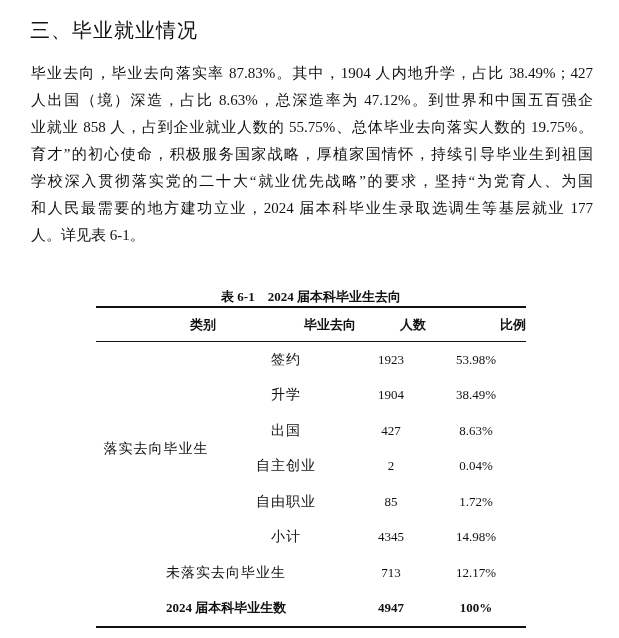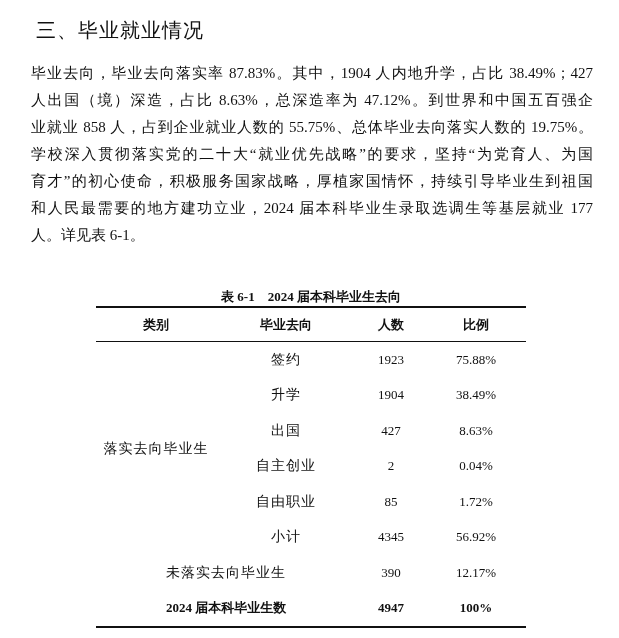--- a/index.html
+++ b/index.html
@@ -2,21 +2,21 @@
 <html><head>
 <meta charset="utf-8">
 <style>
   html, body { margin: 0; padding: 0; background: #ffffff; }
   body {
     width: 619px; height: 638px; position: relative; overflow: hidden;
     color: #111111;
     font-family: "Liberation Serif", "DejaVu Serif", serif;
   }
   .heading {
-    position: absolute; left: 36px; top: 17px;
+    position: absolute; left: 30px; top: 17px;
     font-family: "DejaVu Sans", "Liberation Sans", sans-serif;
     font-size: 20px; letter-spacing: 1px; color: #111;
   }
   .para { position: absolute; left: 31px; top: 60px; width: 562px; }
   .line {
     height: 27px; line-height: 27px; font-size: 15px;
     white-space: nowrap; text-align: justify; text-align-last: justify;
     font-family: "Liberation Serif", "DejaVu Sans", serif;
   }
   .line.first { padding-left: 30px; }
@@ -29,62 +29,62 @@
   table.t {
     position: absolute; left: 96px; top: 306px; width: 430px;
     border-collapse: collapse;
     font-size: 13px;
     font-family: "Liberation Serif", "DejaVu Sans", serif;
     border-top: 2px solid #111; border-bottom: 2px solid #111;
   }
   table.t th {
     font-weight: bold; height: 33px; padding: 0;
     border-bottom: 1px solid #111;
-    font-family: "DejaVu Sans", "Liberation Sans", sans-serif; font-size: 13px;
+    font-family: "DejaVu Sans", "Liberation Sans", sans-serif; font-size: 13px; text-align: right;
   }
   table.t td { height: 35.5px; padding: 0; text-align: center; }
   .c1 { width: 120px; }
   .c2 { width: 140px; }
   .c3 { width: 70px; }
   .c4 { width: 100px; }
   .sans { font-family: "DejaVu Sans", "Liberation Sans", sans-serif; font-size: 14px; letter-spacing: 1px; }
   td.bold { font-weight: bold; }
 </style>
 </head>
 <body>
 
 <div class="heading">三、毕业就业情况</div>
 
 <div class="para">
   <div class="line">毕业去向，毕业去向落实率 87.83%。其中，1904 人内地升学，占比 38.49%；427</div>
   <div class="line">人出国（境）深造，占比 8.63%，总深造率为 47.12%。到世界和中国五百强企</div>
   <div class="line">业就业 858 人，占到企业就业人数的 55.75%、总体毕业去向落实人数的 19.75%。</div>
+  <div class="line">育才”的初心使命，积极服务国家战略，厚植家国情怀，持续引导毕业生到祖国</div>
   <div class="line">学校深入贯彻落实党的二十大“就业优先战略”的要求，坚持“为党育人、为国</div>
-  <div class="line">育才”的初心使命，积极服务国家战略，厚植家国情怀，持续引导毕业生到祖国</div>
   <div class="line">和人民最需要的地方建功立业，2024 届本科毕业生录取选调生等基层就业 177</div>
   <div class="line last">人。详见表 6-1。</div>
 </div>
 
 <div class="caption">表 6-1　2024 届本科毕业生去向</div>
 
 <table class="t">
   <thead>
     <tr>
       <th class="c1">类别</th>
       <th class="c2">毕业去向</th>
       <th class="c3">人数</th>
       <th class="c4">比例</th>
     </tr>
   </thead>
   <tbody>
     <tr>
       <td rowspan="6" class="sans">落实去向毕业生</td>
       <td class="sans">签约</td>
       <td>1923</td>
-      <td>75.88%</td>
+      <td>53.98%</td>
     </tr>
     <tr>
       <td class="sans">升学</td>
       <td>1904</td>
       <td>38.49%</td>
     </tr>
     <tr>
       <td class="sans">出国</td>
       <td>427</td>
       <td>8.63%</td>
@@ -95,25 +95,25 @@
       <td>0.04%</td>
     </tr>
     <tr>
       <td class="sans">自由职业</td>
       <td>85</td>
       <td>1.72%</td>
     </tr>
     <tr>
       <td class="sans">小计</td>
       <td>4345</td>
-      <td>56.92%</td>
+      <td>14.98%</td>
     </tr>
     <tr>
       <td colspan="2" class="sans">未落实去向毕业生</td>
-      <td>390</td>
+      <td>713</td>
       <td>12.17%</td>
     </tr>
     <tr>
       <td colspan="2" class="bold">2024 届本科毕业生数</td>
       <td class="bold">4947</td>
       <td class="bold">100%</td>
     </tr>
   </tbody>
 </table>
 

